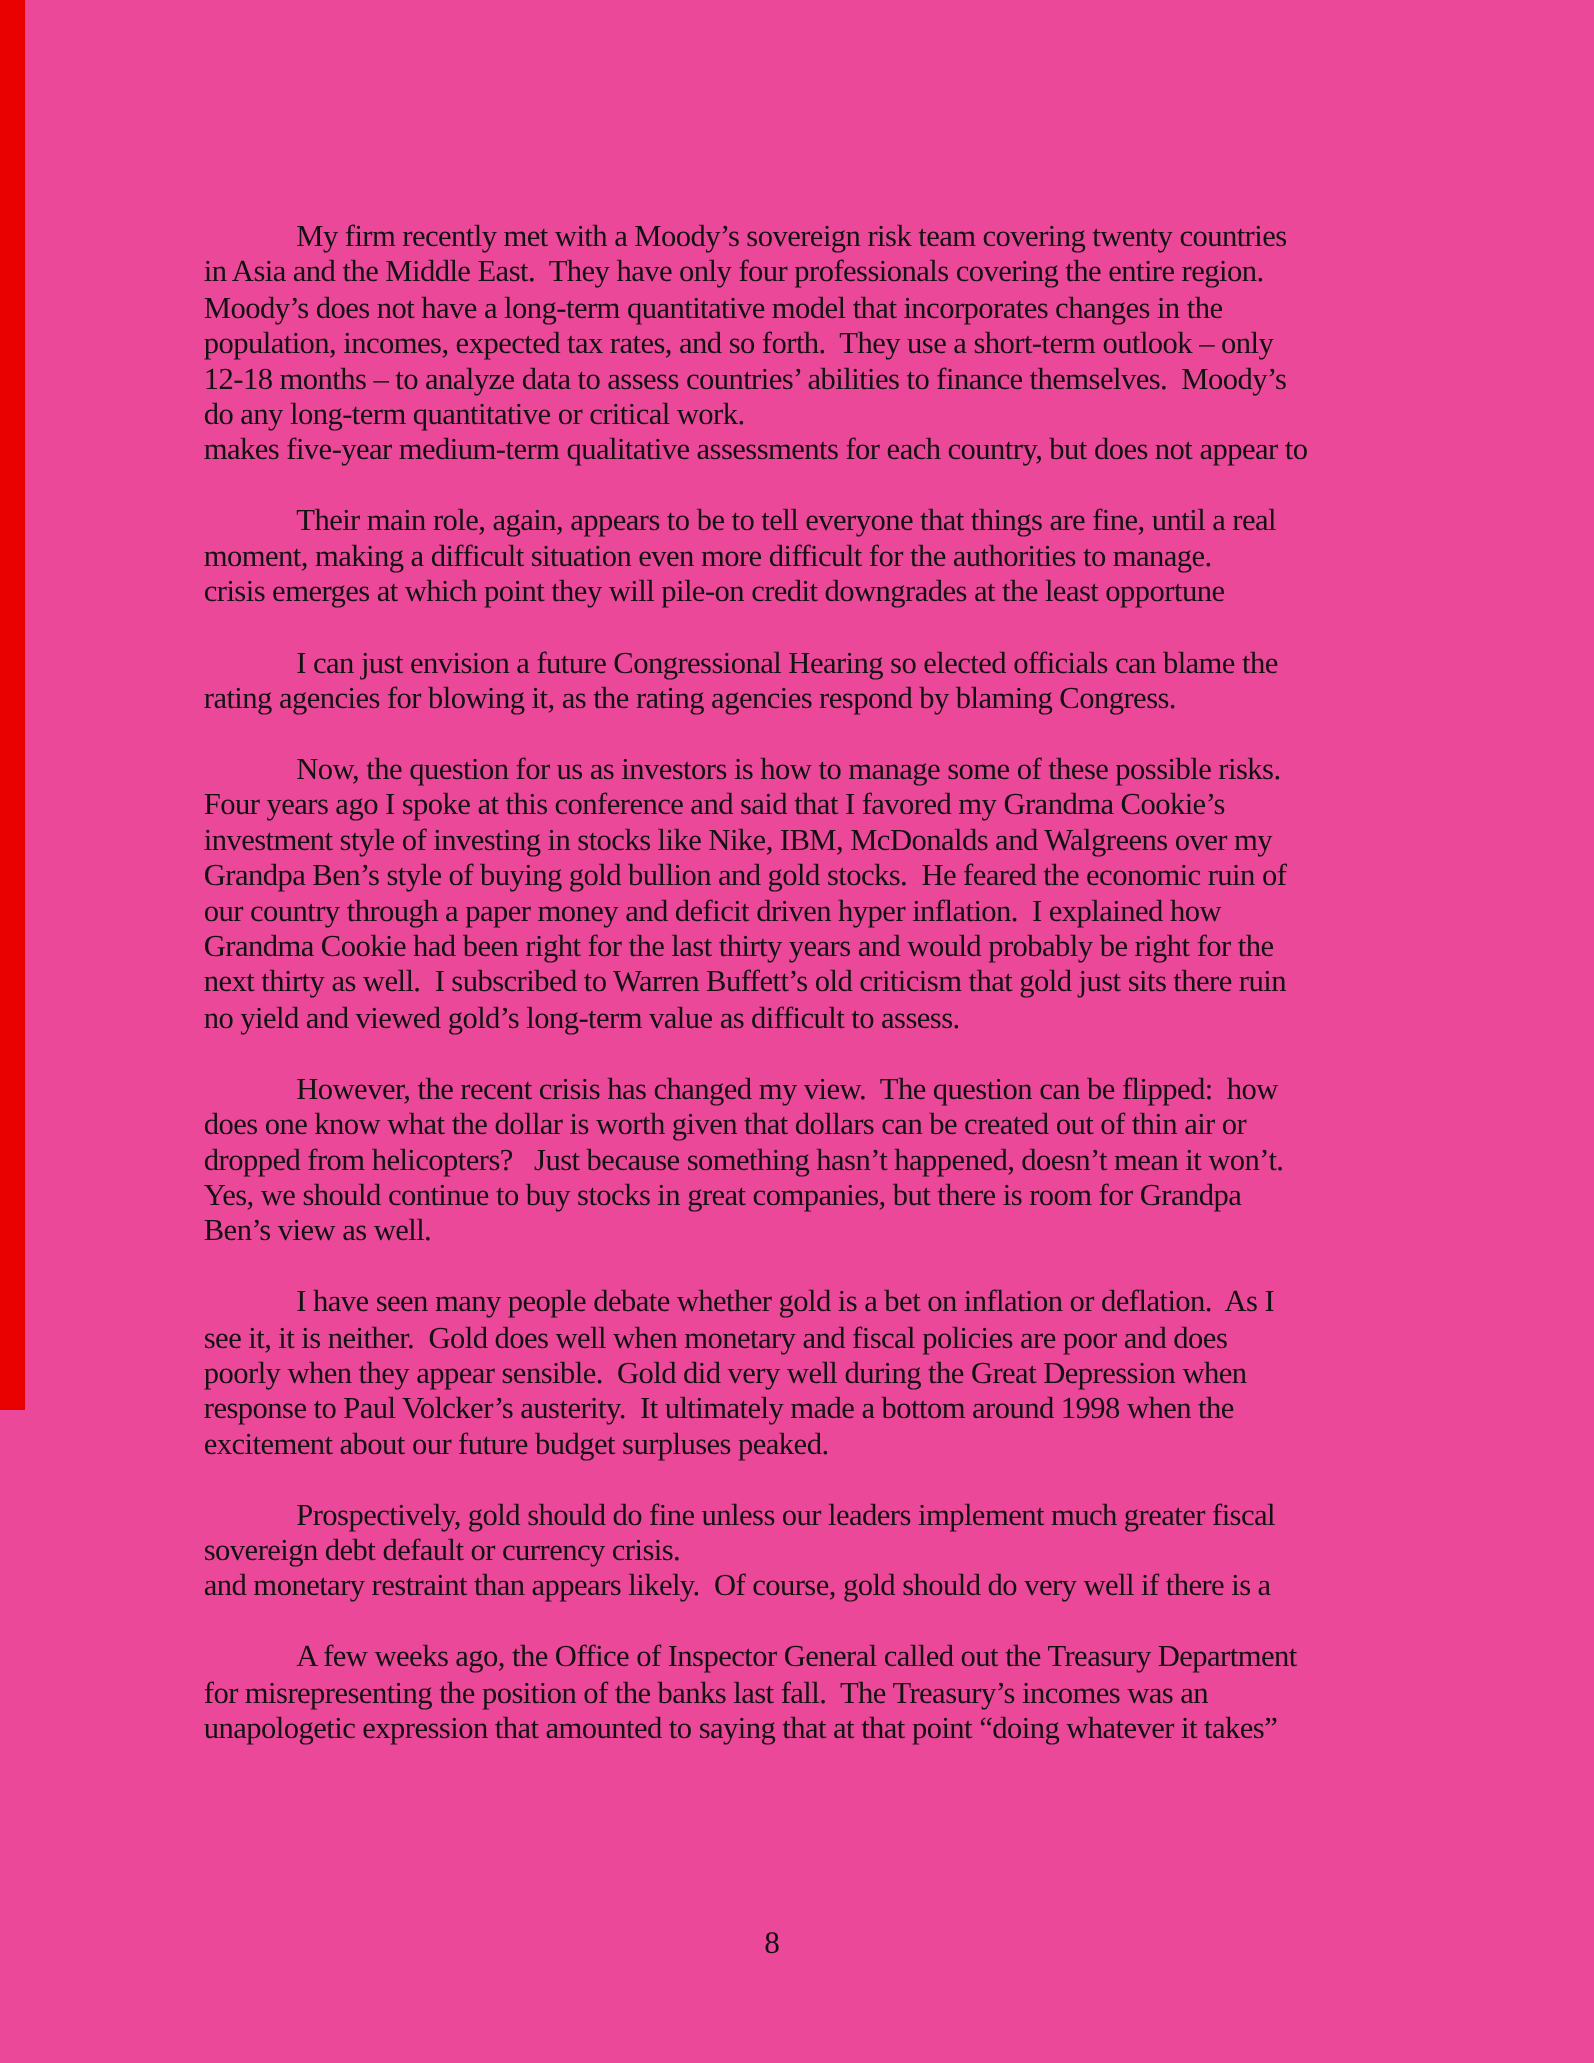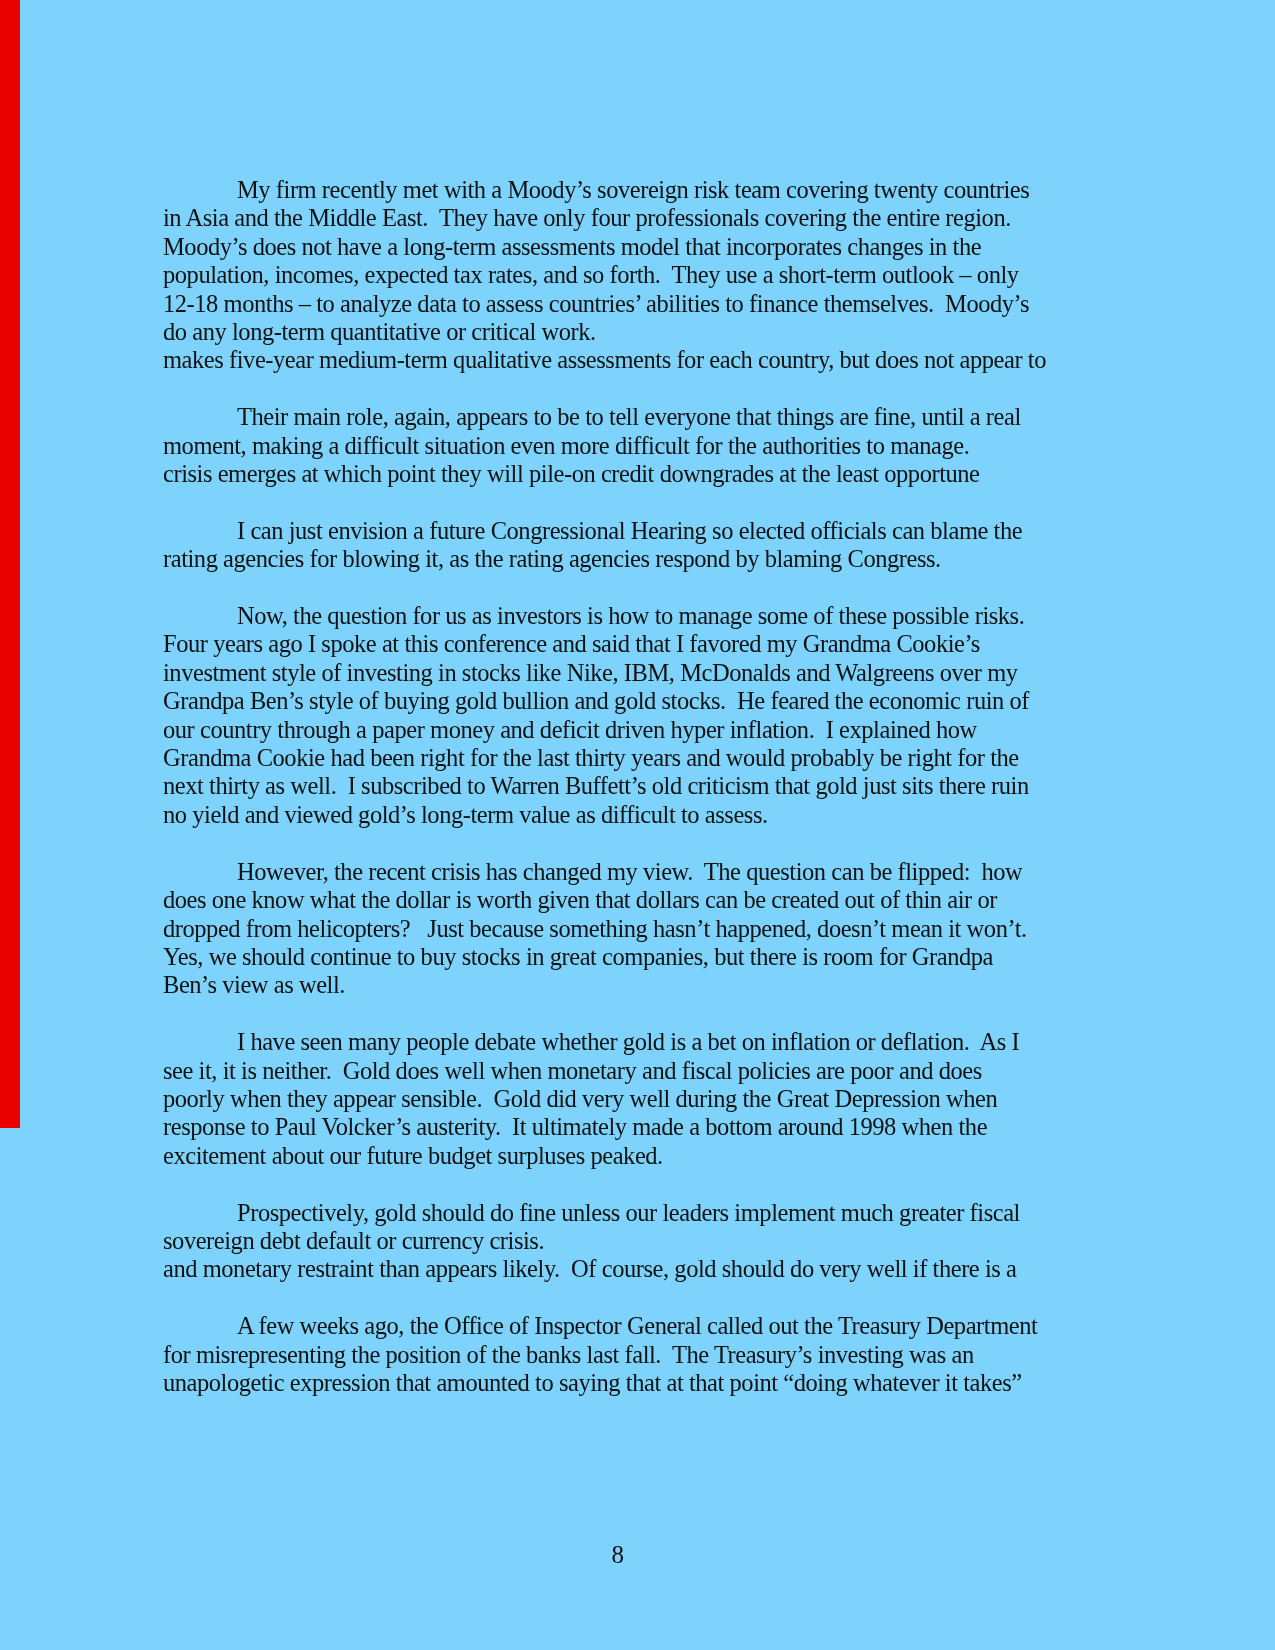--- a/index.html
+++ b/index.html
@@ -4,21 +4,21 @@
 <style>
   html, body {
     margin: 0;
     padding: 0;
     background: #ffffff;
   }
   .page {
     position: relative;
     width: 1275px;
     height: 1650px;
-    background: #7dd3fc;
+    background: #ec4899;
     overflow: hidden;
     font-family: "Liberation Serif", "DejaVu Serif", serif;
     color: #121212;
   }
   .red-bar {
     position: absolute;
     left: 0;
     top: 0;
     width: 20px;
     height: 1128px;
@@ -61,21 +61,21 @@
 </head>
 <body>
 
 <div class="page">
   <div class="red-bar" style="background-color: rgb(233, 0, 0);"></div>
 
   <main class="content" id="content">
       <p>
         <span class="line first">My firm recently met with a Moody’s sovereign risk team covering twenty countries</span>
         <span class="line">in Asia and the Middle East.  They have only four professionals covering the entire region.</span>
-        <span class="line">Moody’s does not have a long-term assessments model that incorporates changes in the</span>
+        <span class="line">Moody’s does not have a long-term quantitative model that incorporates changes in the</span>
         <span class="line">population, incomes, expected tax rates, and so forth.  They use a short-term outlook – only</span>
         <span class="line">12-18 months – to analyze data to assess countries’ abilities to finance themselves.  Moody’s</span>
         <span class="line">do any long-term quantitative or critical work.</span>
         <span class="line">makes five-year medium-term qualitative assessments for each country, but does not appear to</span>
       </p>
       <p>
         <span class="line first">Their main role, again, appears to be to tell everyone that things are fine, until a real</span>
         <span class="line">moment, making a difficult situation even more difficult for the authorities to manage.</span>
         <span class="line">crisis emerges at which point they will pile-on credit downgrades at the least opportune</span>
       </p>
@@ -107,19 +107,19 @@
         <span class="line">response to Paul Volcker’s austerity.  It ultimately made a bottom around 1998 when the</span>
         <span class="line">excitement about our future budget surpluses peaked.</span>
       </p>
       <p>
         <span class="line first">Prospectively, gold should do fine unless our leaders implement much greater fiscal</span>
         <span class="line">sovereign debt default or currency crisis.</span>
         <span class="line">and monetary restraint than appears likely.  Of course, gold should do very well if there is a</span>
       </p>
       <p>
         <span class="line first">A few weeks ago, the Office of Inspector General called out the Treasury Department</span>
-        <span class="line">for misrepresenting the position of the banks last fall.  The Treasury’s investing was an</span>
+        <span class="line">for misrepresenting the position of the banks last fall.  The Treasury’s incomes was an</span>
         <span class="line">unapologetic expression that amounted to saying that at that point “doing whatever it takes”</span>
       </p>
     </main>
 
   <div class="footer">8</div>
 </div>
 
 </body></html>

